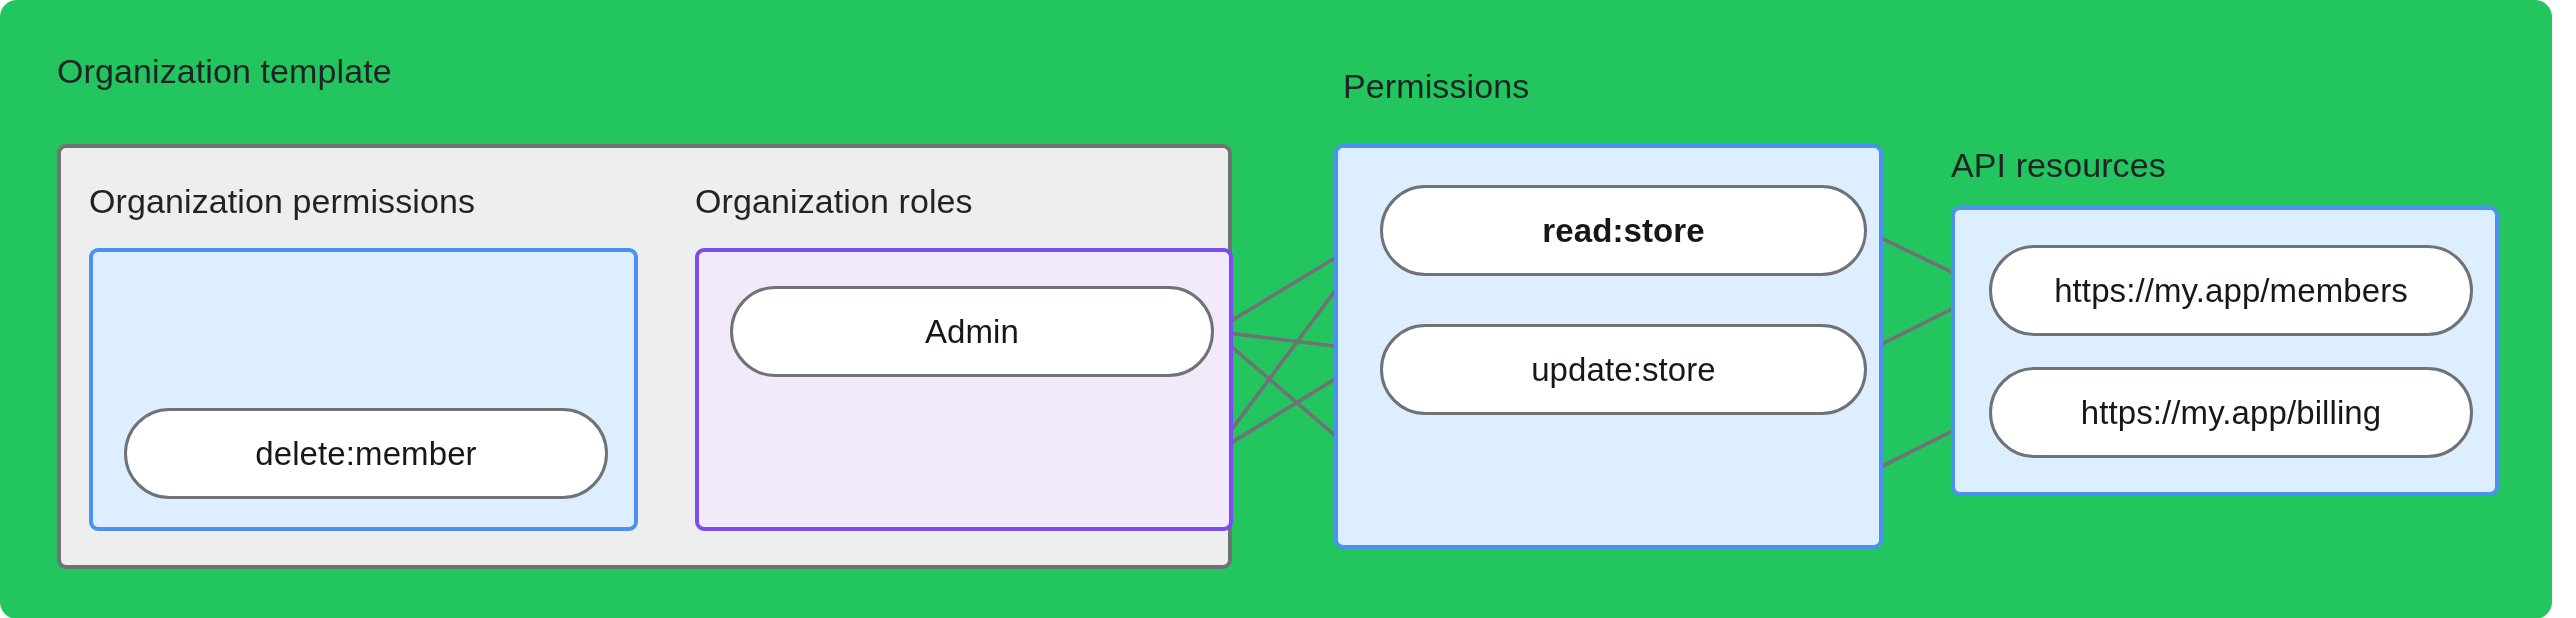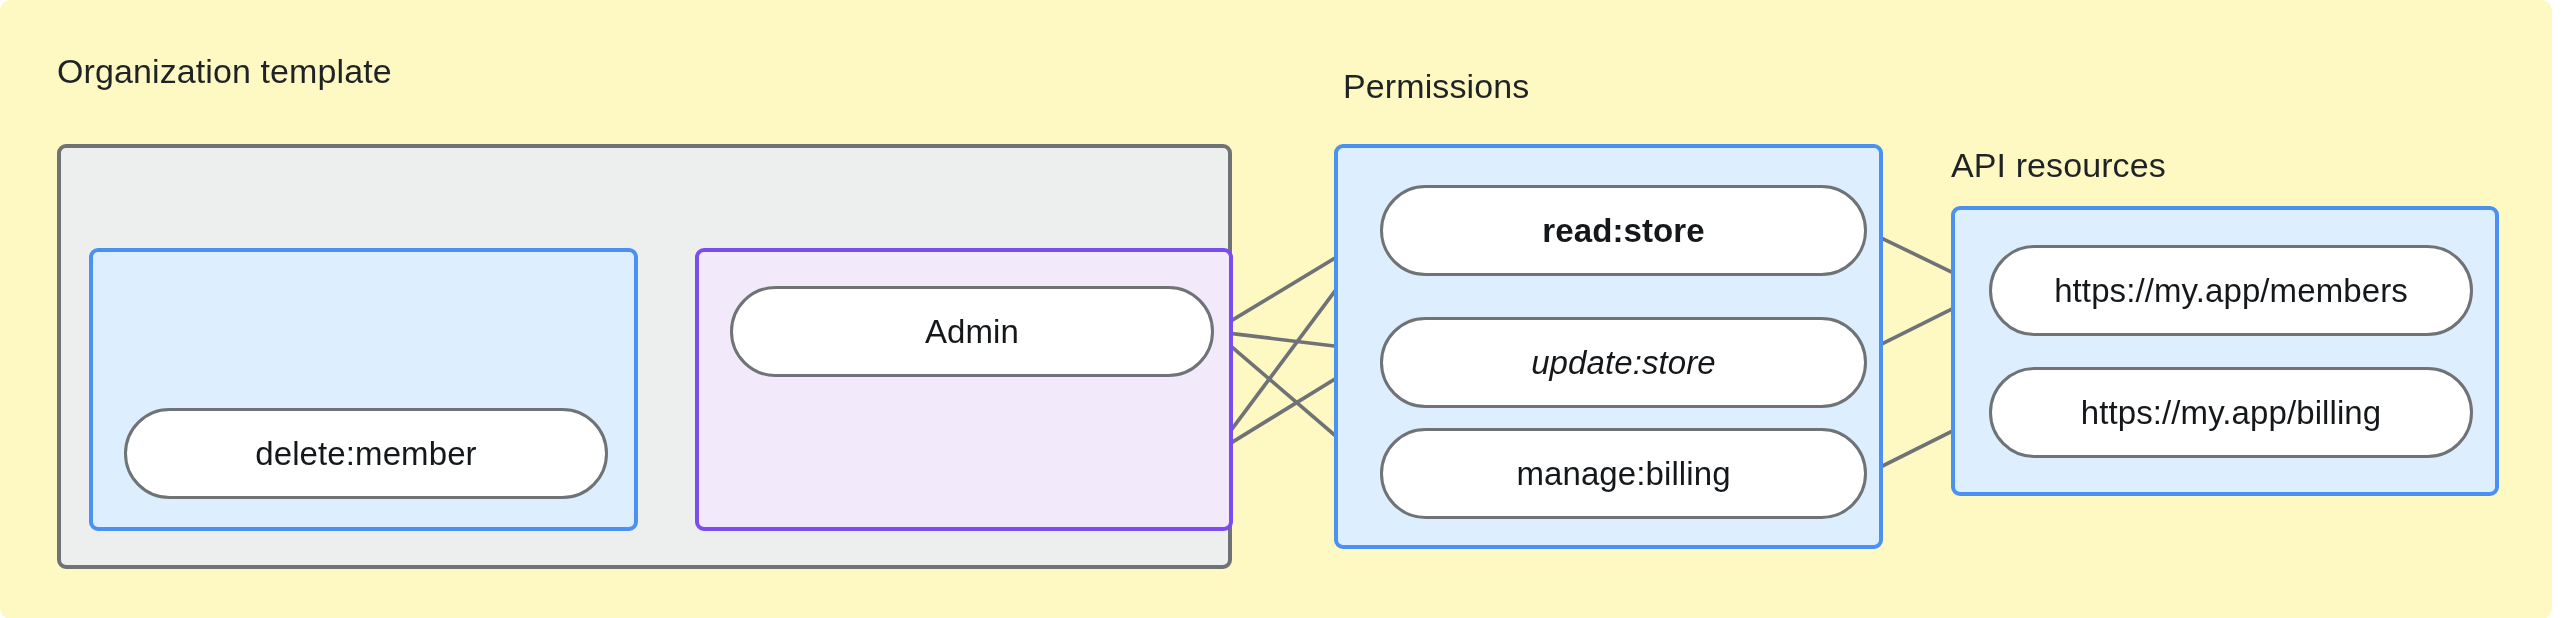--- a/index.html
+++ b/index.html
@@ -4,22 +4,22 @@
 <style>
   html, body {
     margin: 0;
     padding: 0;
     background: #ffffff;
   }
   #canvas {
     position: relative;
     width: 2552px;
     height: 619px;
-    background: #fef9c3;
-    border-radius: 11px;
+    background: #22c55e;
+    border-radius: 17px;
     overflow: hidden;
     font-family: "Liberation Sans", sans-serif;
   }
 
   
   .group-label {
     position: absolute;
     font-size: 34px;
     color: #1f2326;
     line-height: 1.1;
@@ -108,41 +108,42 @@
     <circle cx="1512" cy="385" r="11"></circle>
     <circle cx="1512" cy="519" r="11"></circle>
     <circle cx="2180" cy="318" r="11"></circle>
     <circle cx="2180" cy="452" r="11"></circle>
   </svg>
 
   <div class="group-label" style="left:57px; top:53px;">Organization template</div>
 
   <div class="box box-template" style="left:57px; top:144px; width:1175px; height:425px;"></div>
 
+  <div class="sub-label" style="left:89px; top:183px;">Organization permissions</div>
 
   <div class="box box-blue" style="left:89px; top:248px; width:549px; height:283px;"></div>
 
 
   <div class="pill" style="left:124px; top:408px; width:484px; height:91px;">delete:member</div>
 
+  <div class="sub-label" style="left:695px; top:183px;">Organization roles</div>
 
   <div class="box box-purple" style="left:695px; top:248px; width:538px; height:283px;"></div>
 
   <div class="pill" style="left:730px; top:286px; width:484px; height:91px;">Admin</div>
 
 
   <div class="group-label" style="left:1343px; top:68px;">Permissions</div>
 
   <div class="box box-blue" style="left:1334px; top:144px; width:549px; height:405px;"></div>
 
   <div class="pill" style="left:1380px; top:185px; width:487px; height:91px;font-weight:bold;">read:store</div>
 
-  <div class="pill" style="left:1380px; top:317px; width:487px; height:91px;font-style:italic;">update:store</div>
+  <div class="pill" style="left:1380px; top:324px; width:487px; height:91px;">update:store</div>
 
-  <div class="pill" style="left:1380px; top:428px; width:487px; height:91px;">manage:billing</div>
 
   <div class="group-label" style="left:1951px; top:139px;margin-top:8px;">API resources</div>
 
   <div class="box box-blue" style="left:1951px; top:206px; width:548px; height:290px;"></div>
 
   <div class="pill" style="left:1989px; top:245px; width:484px; height:91px;">https://my.app/members</div>
 
   <div class="pill" style="left:1989px; top:367px; width:484px; height:91px;">https://my.app/billing</div>
 
 </div>

